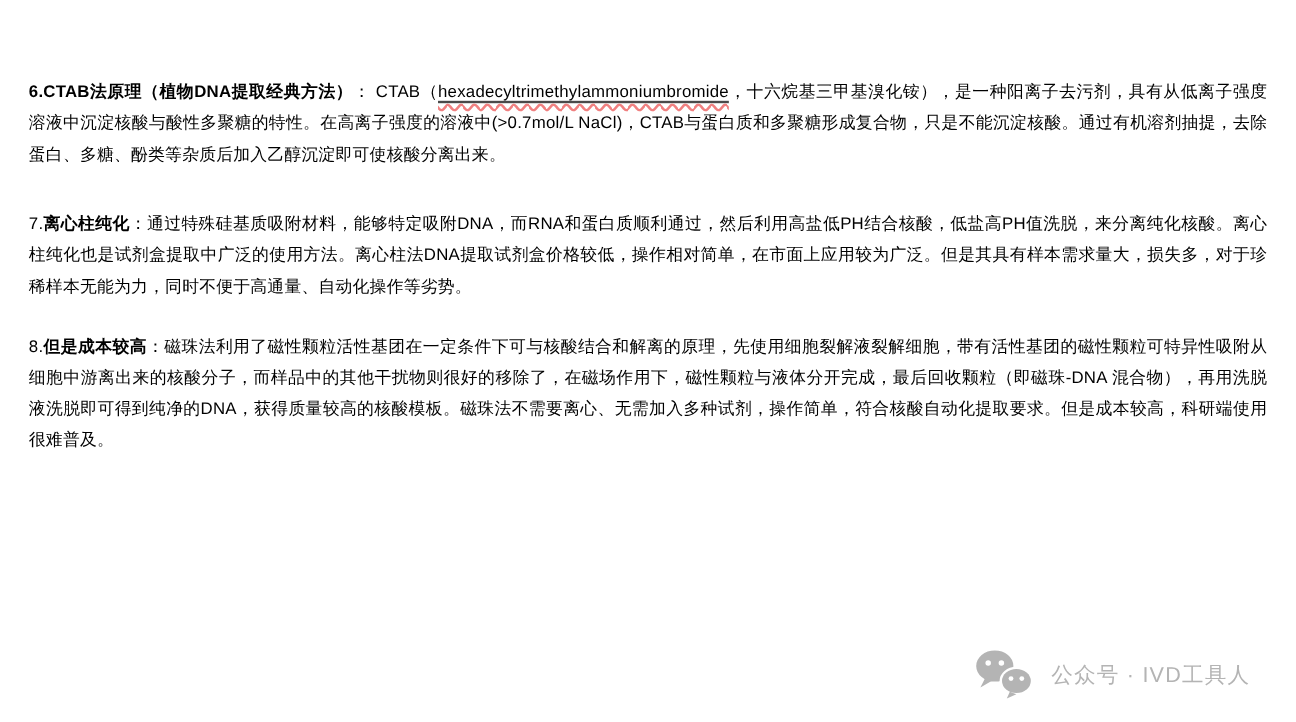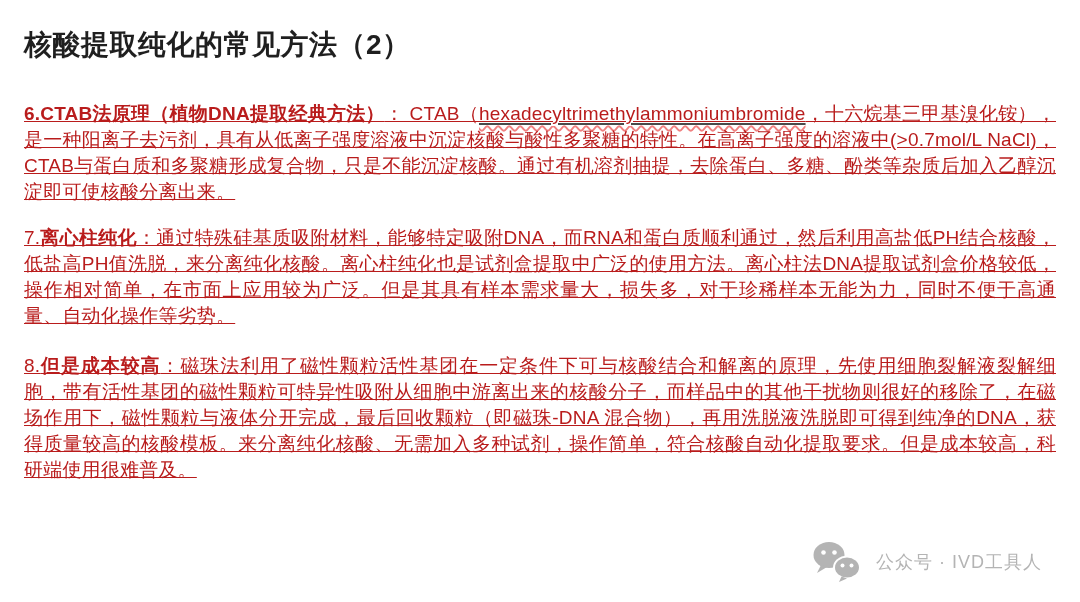--- a/index.html
+++ b/index.html
@@ -21,29 +21,28 @@
   }
   .page-title {
     margin: 0;
     font-size: 28px;
     font-weight: 700;
     color: #1f1f1f;
     letter-spacing: 0.5px;
   }
   .body-text {
     margin: 0;
-    font-size: 19px;
+    font-size: 14px;
     line-height: 26px;
-    color: #b91c1c;
+    color: #000000;
     text-align: justify;
     letter-spacing: 0.2px;
-    text-decoration: underline;
   }
   .para-ctab   { margin-top: 37px; }
-  .para-spin   { margin-top: 20px; }
+  .para-spin   { margin-top: 32px; }
   .para-bead   { margin-top: 24px; }
   .lead-bold   { font-weight: 700; }
   .term-underline {
     text-decoration: underline solid;
     text-decoration-color: #4a4a4a;
     text-decoration-thickness: 1.5px;
     text-underline-offset: 3px;
   }
   .term-squiggle {
     text-decoration: underline wavy #f08080;
@@ -61,27 +60,26 @@
     font-size: 18px;
     letter-spacing: 1px;
   }
   .wechat-icon { display: block; }
 </style>
 </head>
 <body>
 
 <div class="slide">
 
-  <h1 class="page-title">核酸提取纯化的常见方法（2）</h1>
 
   <p class="body-text para-ctab"><span class="lead-bold">6.CTAB法原理（植物DNA提取经典方法）</span><span>： CTAB（</span><span class="term-underline"><span class="term-squiggle">hexadecyltrimethylammoniumbromide</span></span><span>，十六烷基三甲基溴化铵），是一种阳离子去污剂，具有从低离子强度溶液中沉淀核酸与酸性多聚糖的特性。在高离子强度的溶液中(&gt;0.7mol/L NaCl)，CTAB与蛋白质和多聚糖形成复合物，只是不能沉淀核酸。通过有机溶剂抽提，去除蛋白、多糖、酚类等杂质后加入乙醇沉淀即可使核酸分离出来。</span></p>
 
   <p class="body-text para-spin"><span>7.</span><span class="lead-bold">离心柱纯化</span><span>：通过特殊硅基质吸附材料，能够特定吸附DNA，而RNA和蛋白质顺利通过，然后利用高盐低PH结合核酸，低盐高PH值洗脱，来分离纯化核酸。离心柱纯化也是试剂盒提取中广泛的使用方法。离心柱法DNA提取试剂盒价格较低，操作相对简单，在市面上应用较为广泛。但是其具有样本需求量大，损失多，对于珍稀样本无能为力，同时不便于高通量、自动化操作等劣势。</span></p>
 
-  <p class="body-text para-bead"><span>8.</span><span class="lead-bold">但是成本较高</span><span>：磁珠法利用了磁性颗粒活性基团在一定条件下可与核酸结合和解离的原理，先使用细胞裂解液裂解细胞，带有活性基团的磁性颗粒可特异性吸附从细胞中游离出来的核酸分子，而样品中的其他干扰物则很好的移除了，在磁场作用下，磁性颗粒与液体分开完成，最后回收颗粒（即磁珠-DNA 混合物），再用洗脱液洗脱即可得到纯净的DNA，获得质量较高的核酸模板。来分离纯化核酸、无需加入多种试剂，操作简单，符合核酸自动化提取要求。但是成本较高，科研端使用很难普及。</span></p>
+  <p class="body-text para-bead"><span>8.</span><span class="lead-bold">但是成本较高</span><span>：磁珠法利用了磁性颗粒活性基团在一定条件下可与核酸结合和解离的原理，先使用细胞裂解液裂解细胞，带有活性基团的磁性颗粒可特异性吸附从细胞中游离出来的核酸分子，而样品中的其他干扰物则很好的移除了，在磁场作用下，磁性颗粒与液体分开完成，最后回收颗粒（即磁珠-DNA 混合物），再用洗脱液洗脱即可得到纯净的DNA，获得质量较高的核酸模板。磁珠法不需要离心、无需加入多种试剂，操作简单，符合核酸自动化提取要求。但是成本较高，科研端使用很难普及。</span></p>
 
   <div class="footer">
     <svg class="wechat-icon" width="54" height="44" viewBox="0 0 54 44" aria-hidden="true">
 
       <ellipse cx="19" cy="15" rx="15.5" ry="13" fill="#b4b4b4"></ellipse>
       <path d="M11 25 L7 33 L17 27 Z" fill="#b4b4b4"></path>
       <circle cx="13.5" cy="12.5" r="2.3" fill="#ffffff"></circle>
       <circle cx="24.5" cy="12.5" r="2.3" fill="#ffffff"></circle>
 
       <ellipse cx="37" cy="27.5" rx="14" ry="11.8" fill="#ffffff"></ellipse>

